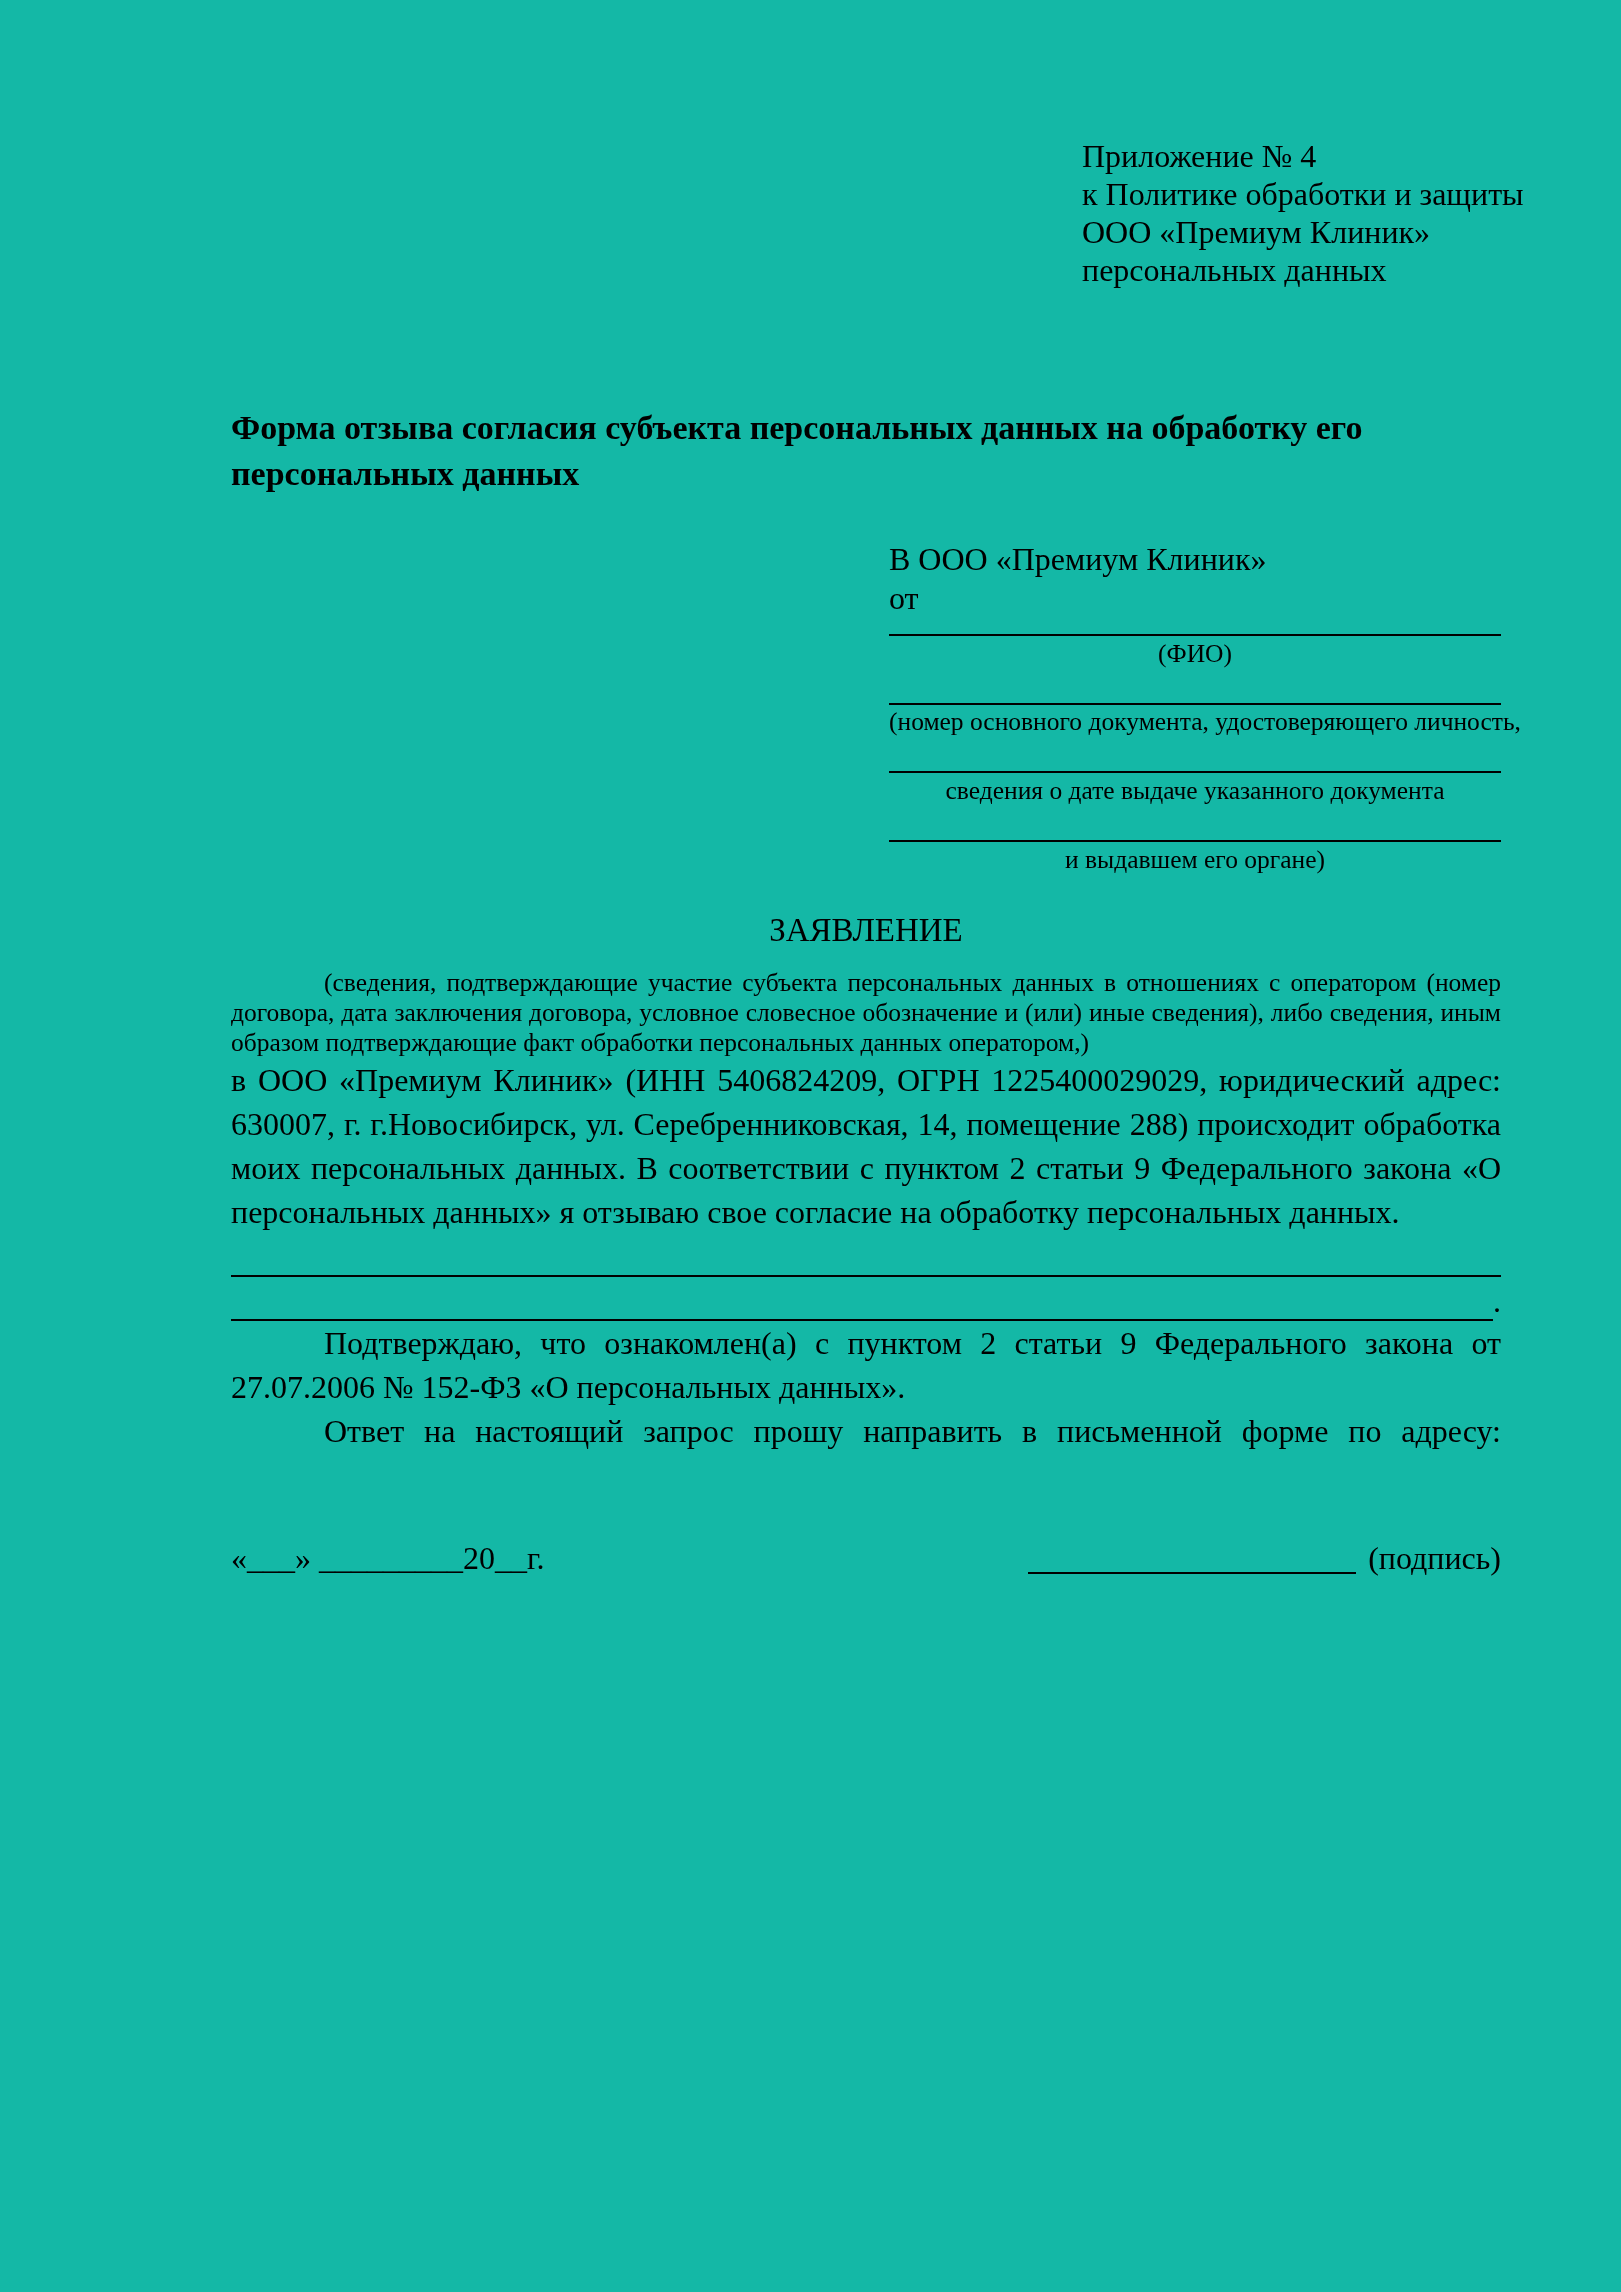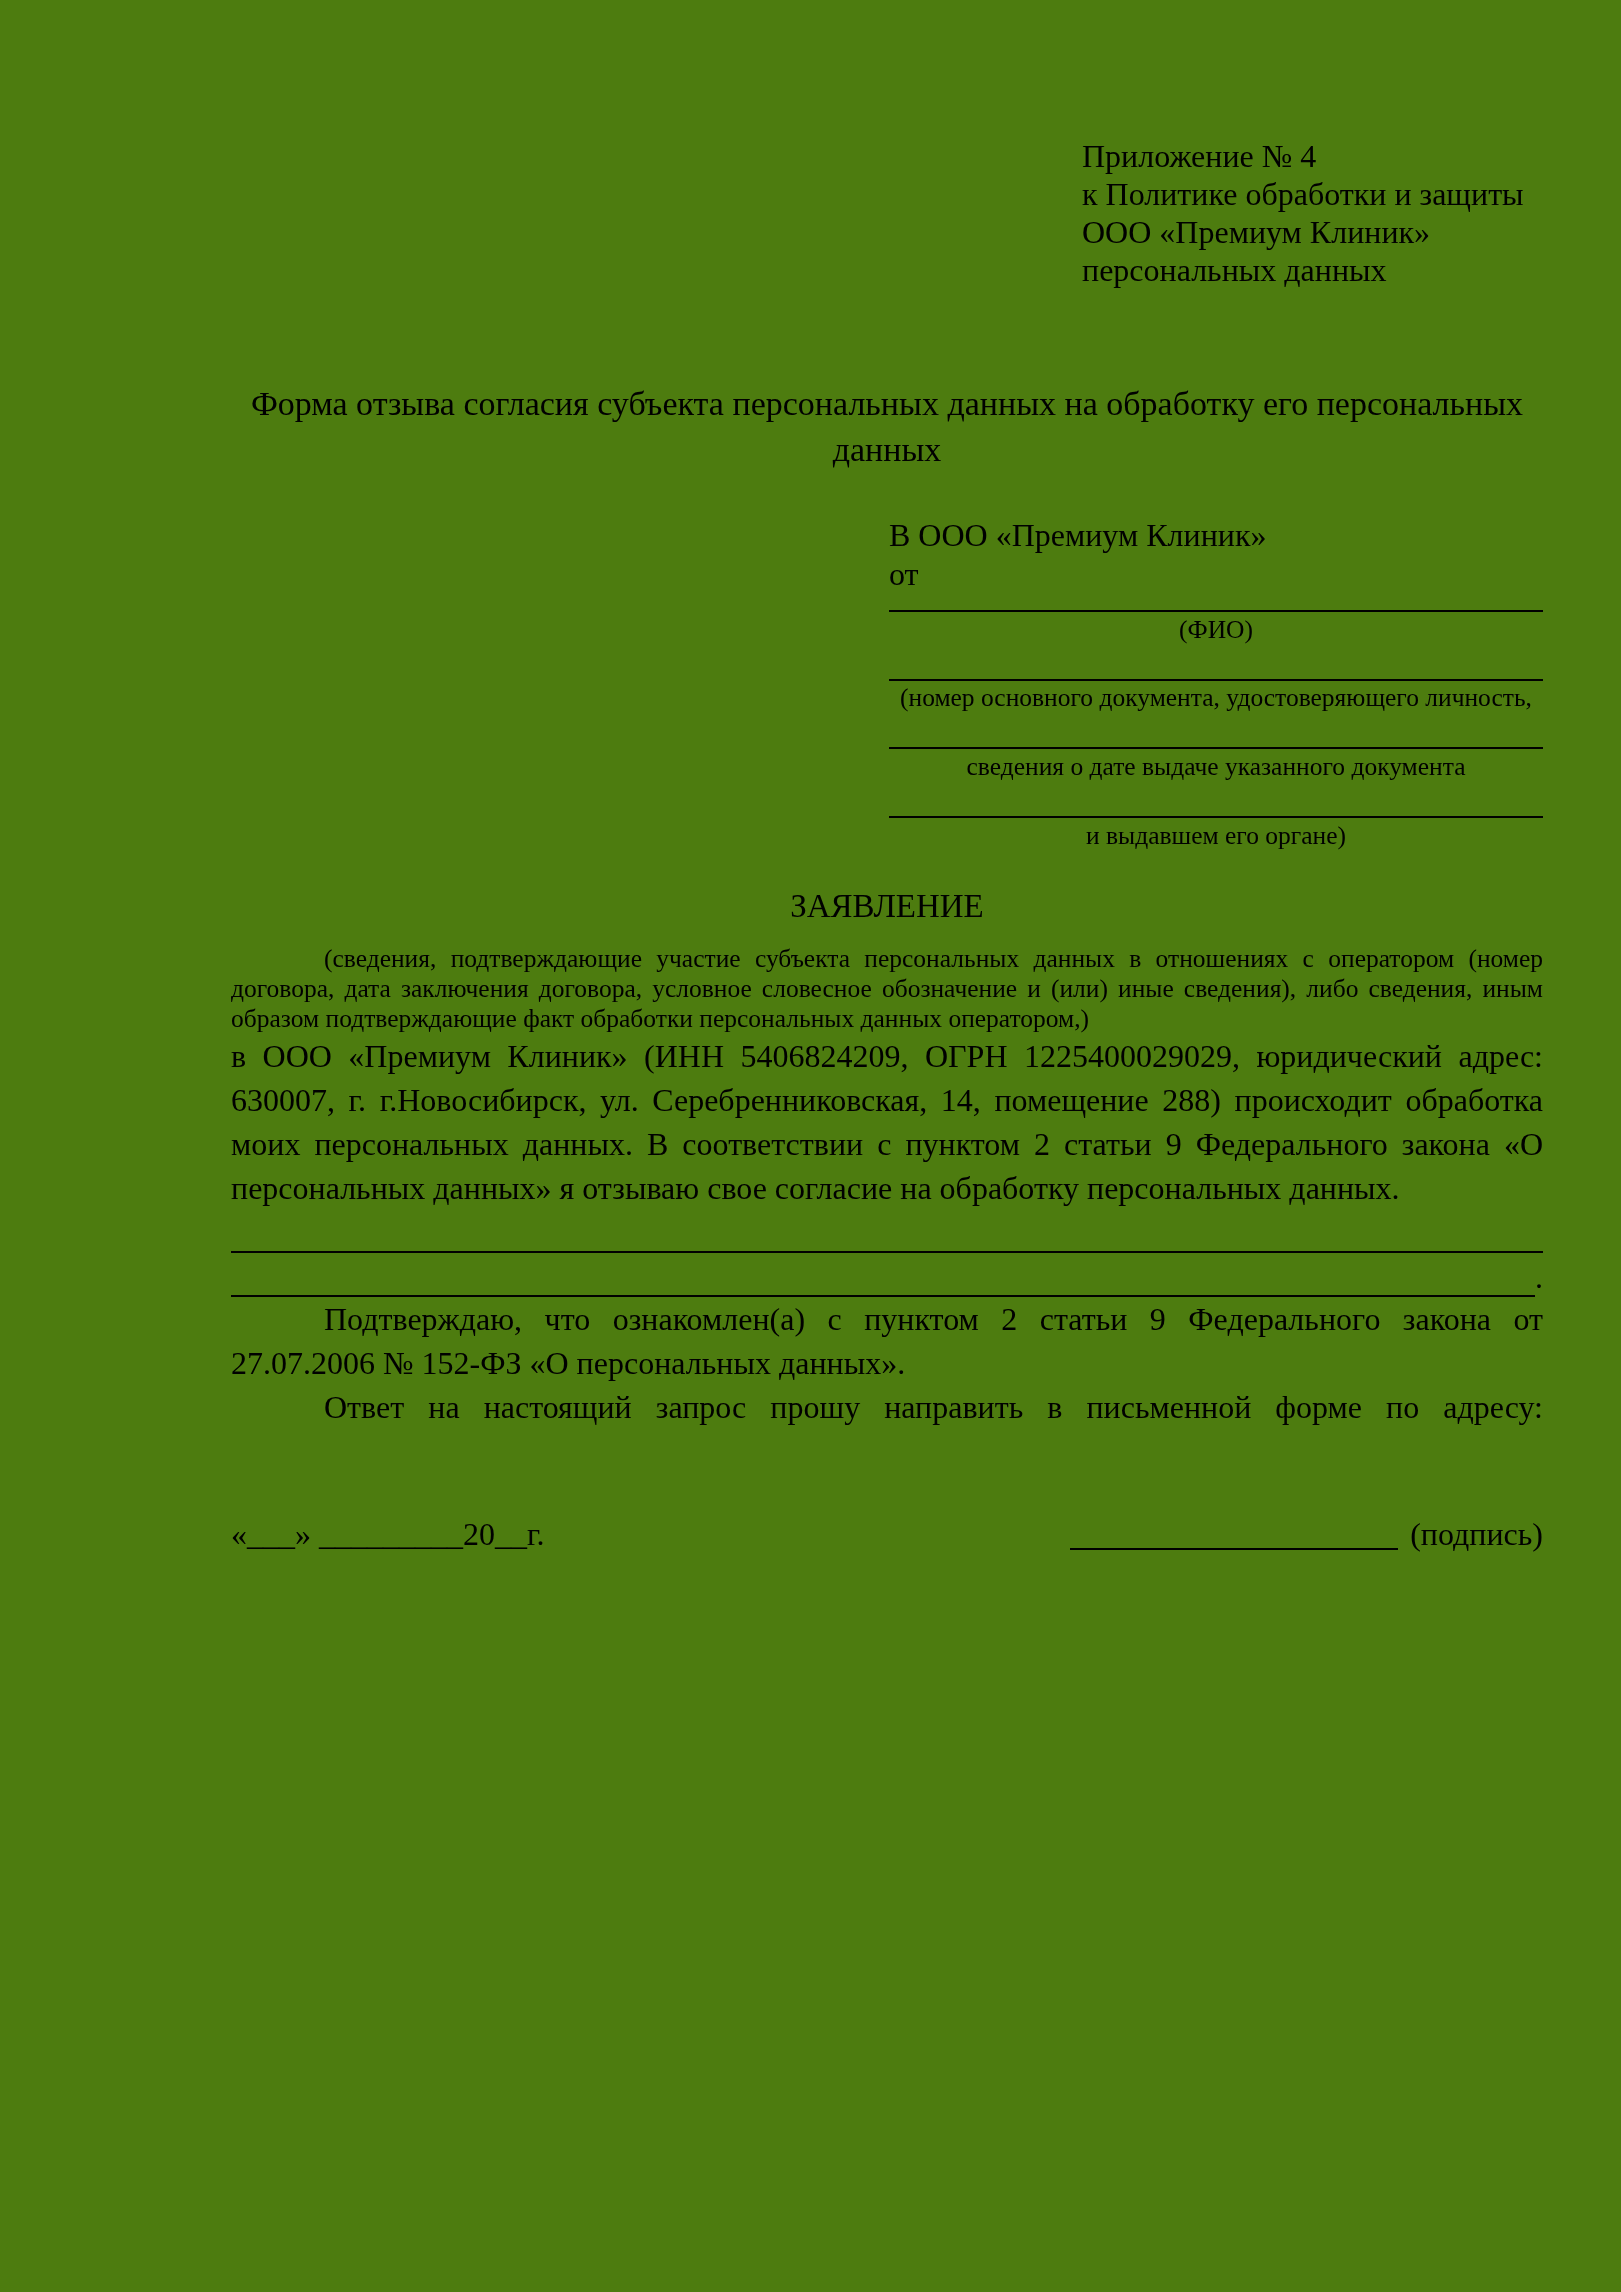--- a/index.html
+++ b/index.html
@@ -4,43 +4,43 @@
 <style>
   html, body {
     margin: 0;
     padding: 0;
     background: #ffffff;
   }
   .page {
     position: relative;
     width: 1621px;
     height: 2293px;
-    background: #4d7c0f;
+    background: #14b8a6;
     color: #000000;
     font-family: "Liberation Serif", "DejaVu Serif", serif;
     box-sizing: border-box;
-    padding: 137px 78px 59px 231px;
+    padding: 137px 120px 59px 231px;
     overflow: hidden;
   }
 
   
   .appendix {
     margin-left: 851px;
     font-size: 32px;
     line-height: 38px;
   }
   .appendix div { white-space: nowrap; }
 
   
   .title {
-    margin-top: 92px;
-    font-weight: normal;
+    margin-top: 116px;
+    font-weight: bold;
     font-size: 34px;
     line-height: 46px;
-    text-align: center;
+    text-align: left;
   }
 
   
   .addr {
     margin-left: 658px;
     margin-top: 43px;
     font-size: 32px;
     line-height: 39px;
   }
   .addr .blank {

